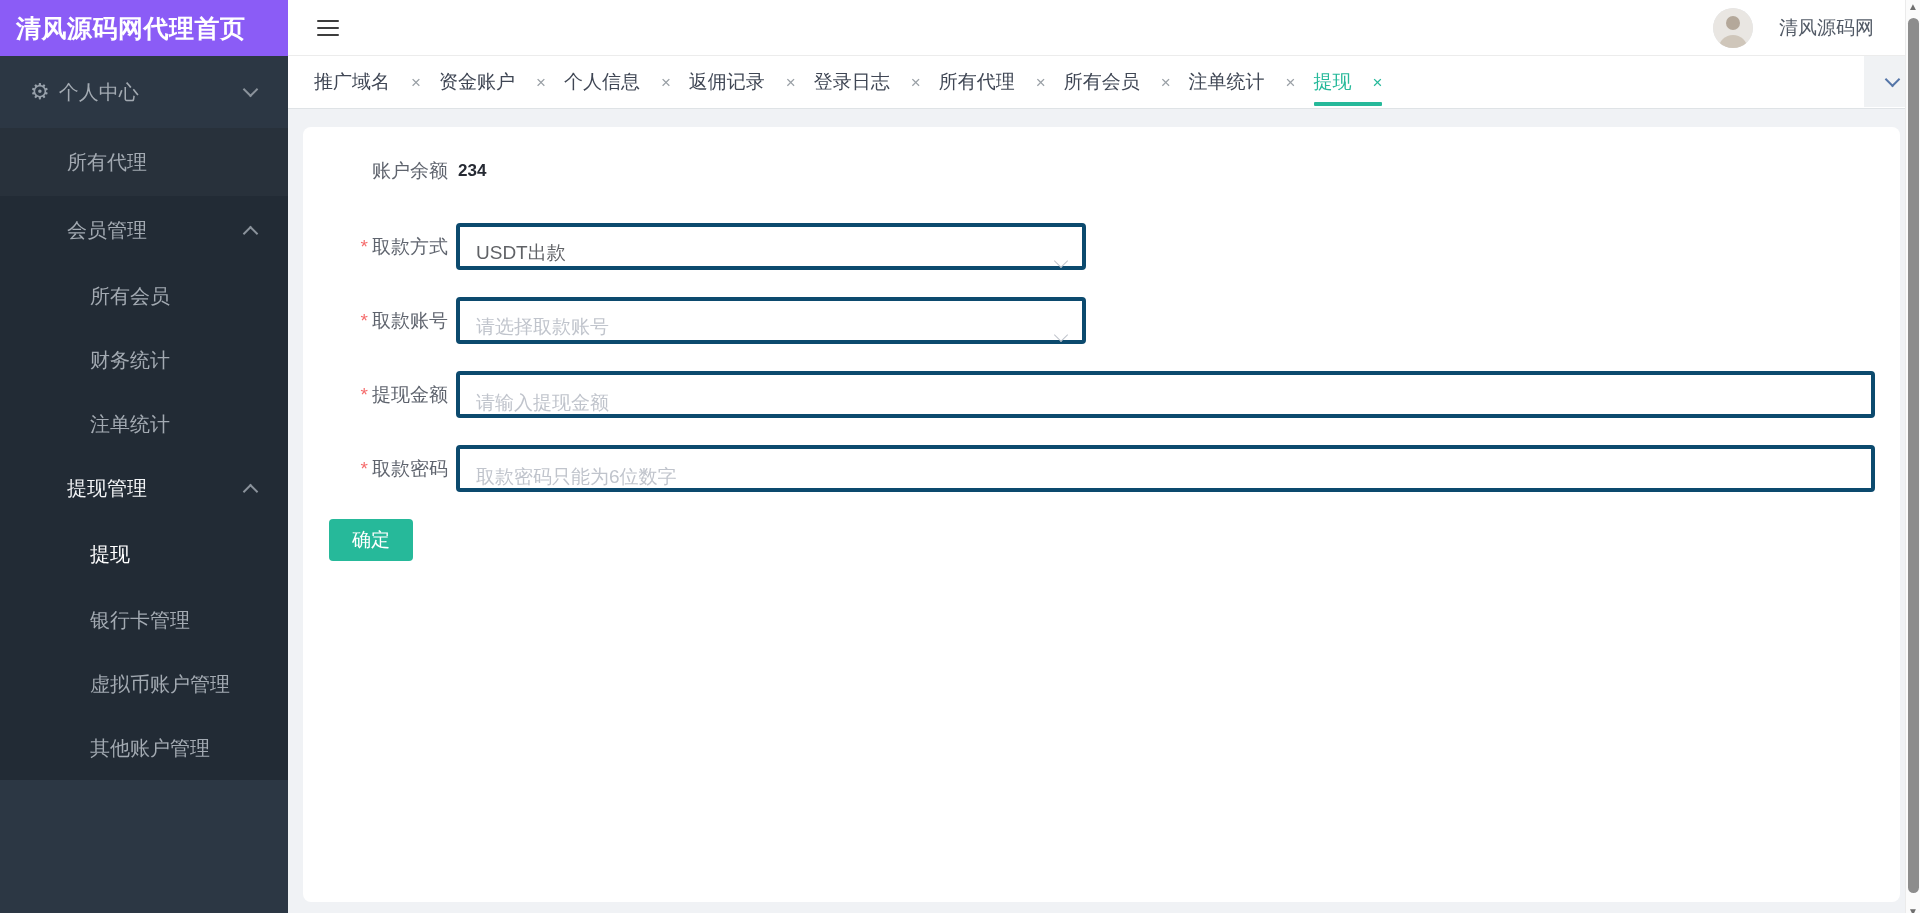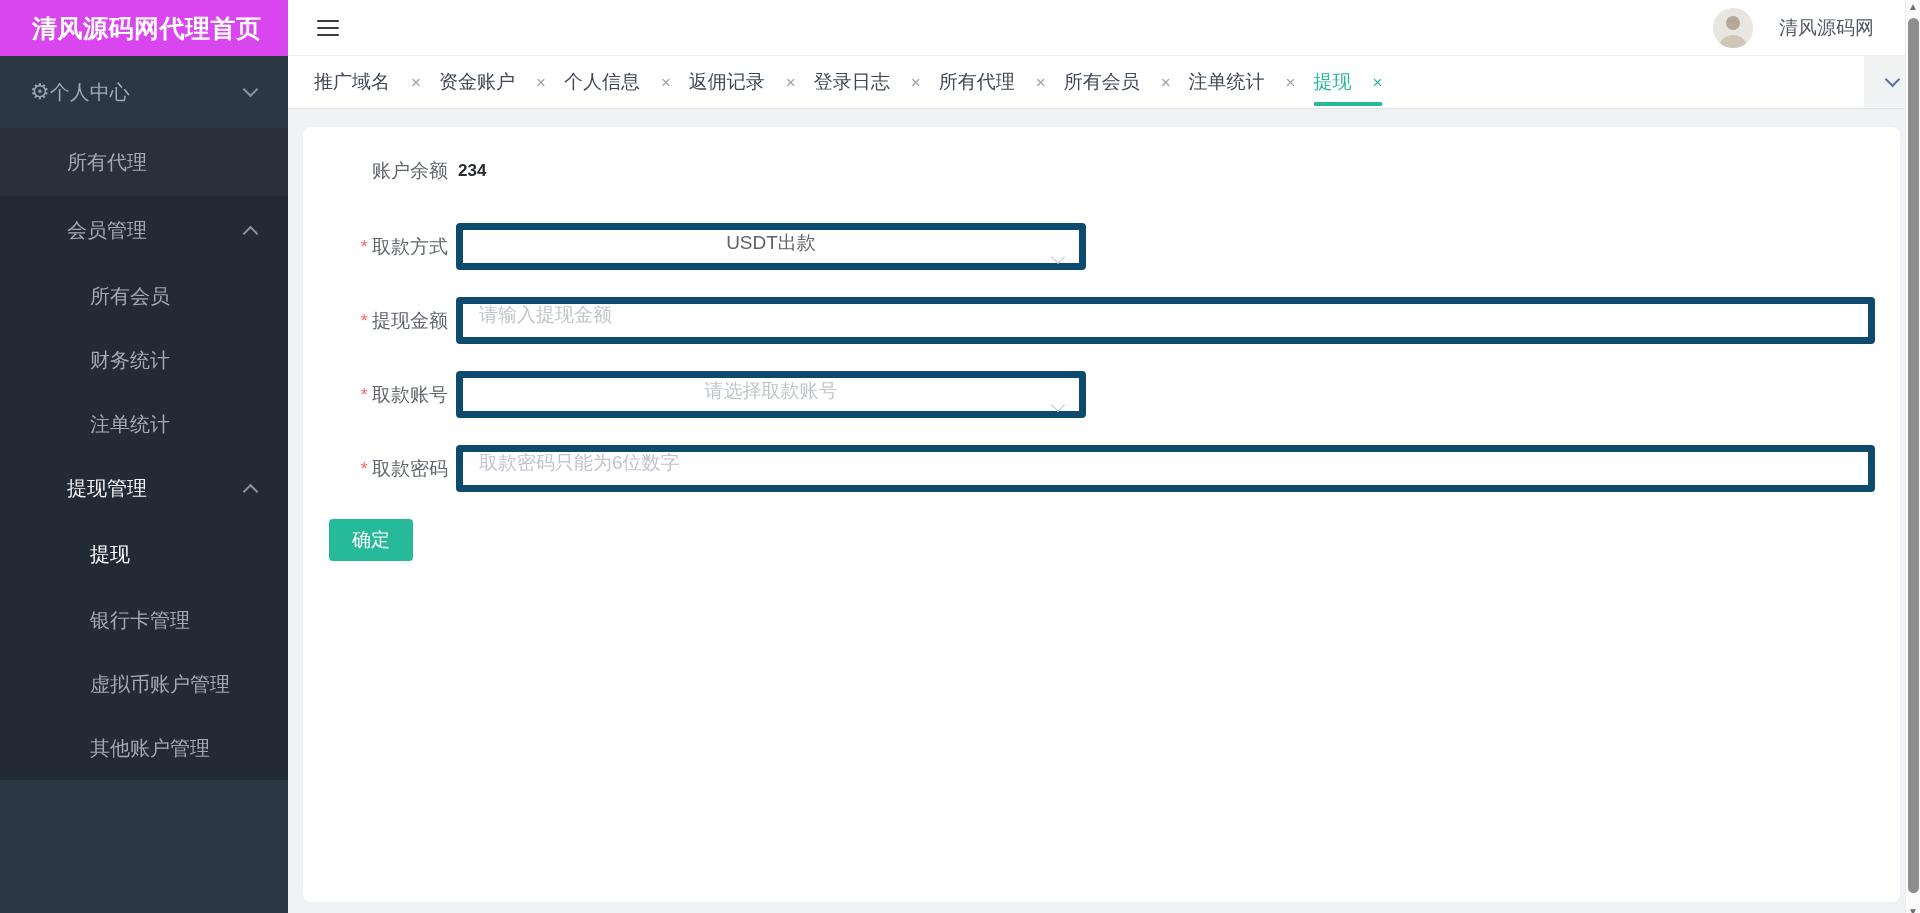--- a/index.html
+++ b/index.html
@@ -2,27 +2,27 @@
 <html><head>
 <meta charset="utf-8">
 <style>
   * { margin:0; padding:0; box-sizing:border-box; }
   html,body { width:1920px; height:913px; overflow:hidden; }
   body { font-family:"Liberation Sans","DejaVu Sans",sans-serif; background:#fff; }
   .app { position:relative; width:1920px; height:913px; display:flex; }
 
   
   .sidebar { width:288px; height:100%; background:#2c3744; flex:0 0 288px; display:flex; flex-direction:column; }
-  .logo { height:56px; background:#d946ef; color:#fff; font-size:25px; font-weight:bold;
-          display:flex; align-items:center; padding-left:32px; letter-spacing:0.5px; }
+  .logo { height:56px; background:#8b5cf6; color:#fff; font-size:25px; font-weight:bold;
+          display:flex; align-items:center; padding-left:16px; letter-spacing:0.5px; }
   .menu { flex:1; overflow:hidden; }
   .menu-item { display:flex; align-items:center; height:64px; font-size:20px; color:#a3aab2; cursor:pointer; }
   .menu-item .label { white-space:nowrap; }
   .mi-root { height:72px; padding-left:30px; }
-  .mi-root .label { margin-left:0;text-align:center; }
+  .mi-root .label { margin-left:9px;text-align:center; }
   .zoneA { background:#28313b; }
   .zoneA .menu-item { height:68px; }
   .zoneB { background:#222b35; }
   .lvl1 { padding-left:67px; }
   .lvl2 { padding-left:90px; }
   .bright { color:#f2f4f6;gap:12px; }
   .active-item { color:#ffffff; }
   .mi-tall { height:68px; }
   .gear { font-size:22px; line-height:1; color:#98a1ab; }
   .chev { width:11px; height:11px; border-right:2px solid #8b939c; border-bottom:2px solid #8b939c;
@@ -59,22 +59,22 @@
   
   .content { flex:1; background:#f0f2f5; position:relative; }
   .card { position:absolute; left:15px; right:20px; top:18px; bottom:11px; background:#fff;
           border-radius:8px; padding:30px 25px 0 24px; }
 
   .form-row { display:flex; align-items:center; margin-bottom:27px; }
   .balance-row { margin-bottom:38px; height:28px; }
   .flabel { width:121px; text-align:right; font-size:19px; color:#5f646e; flex:0 0 121px; white-space:nowrap; }
   .req { color:#f56c6c; margin-right:4px; font-size:19px; }
   .fvalue { margin-left:10px; font-size:17px; color:#262a33; font-weight:700; }
-  .fcontrol { margin-left:8px; height:47px; border:7px solid #0c4a6e; border-radius:4px; background:#fff;
-              display:flex; align-items:center; padding:0 16px; font-size:19px; color:#606266; position:relative;flex-direction:column; }
+  .fcontrol { margin-left:8px; height:47px; border:4px solid #0c4a6e; border-radius:4px; background:#fff;
+              display:flex; align-items:flex-end; padding:0 16px; font-size:19px; color:#606266; position:relative; }
   .sel { width:630px; cursor:pointer; }
   .sel .selchev { width:10px; height:10px; border-right:1.8px solid #c0c4cc; border-bottom:1.8px solid #c0c4cc;
                   transform:rotate(45deg); margin-left:auto; margin-top:-4px; }
   .placeholder { color:#c0c4cc; }
   .txt { flex:1; }
   .txt input { border:none; outline:none; width:100%; font-size:19px; color:#606266; background:transparent;
                font-family:"Liberation Sans","DejaVu Sans",sans-serif; }
   .txt input::placeholder { color:#c0c4cc; opacity:1; }
   .btn-row { margin-top:26px; margin-left:2px; }
   .btn-primary { display:inline-flex; align-items:center; justify-content:center; width:84px; height:42px;
@@ -215,31 +215,31 @@
 
         <div class="form-row">
           <span class="flabel"><span class="req">*</span><span>取款方式</span></span>
           <div class="fcontrol sel">
             <span>USDT出款</span>
             <span class="selchev"></span>
           </div>
         </div>
 
         <div class="form-row">
-          <span class="flabel"><span class="req">*</span><span>提现金额</span></span>
-          <div class="fcontrol txt">
-            <input type="text" placeholder="请输入提现金额" style="">
-          </div>
-        </div>
-
-        <div class="form-row">
           <span class="flabel"><span class="req">*</span><span>取款账号</span></span>
           <div class="fcontrol sel">
             <span class="placeholder">请选择取款账号</span>
             <span class="selchev"></span>
+          </div>
+        </div>
+
+        <div class="form-row">
+          <span class="flabel"><span class="req">*</span><span>提现金额</span></span>
+          <div class="fcontrol txt">
+            <input type="text" placeholder="请输入提现金额" style="">
           </div>
         </div>
 
         <div class="form-row">
           <span class="flabel"><span class="req">*</span><span>取款密码</span></span>
           <div class="fcontrol txt">
             <input type="text" placeholder="取款密码只能为6位数字" style="">
           </div>
         </div>
 

